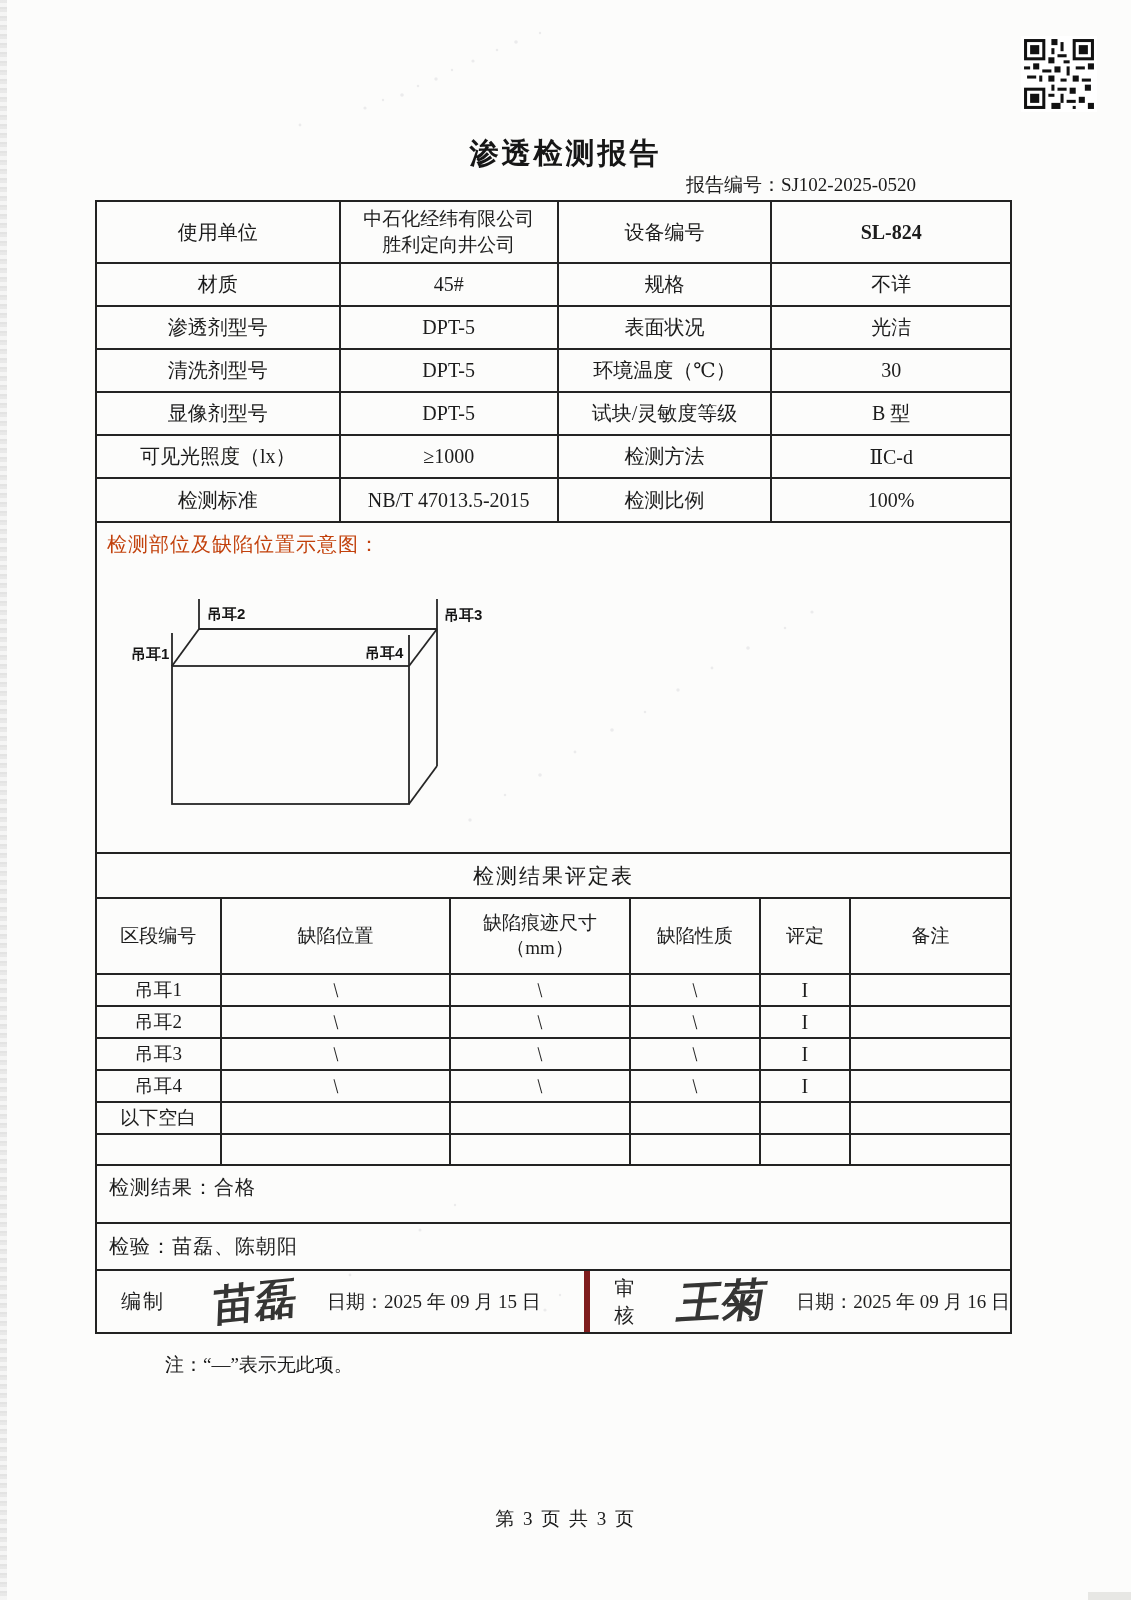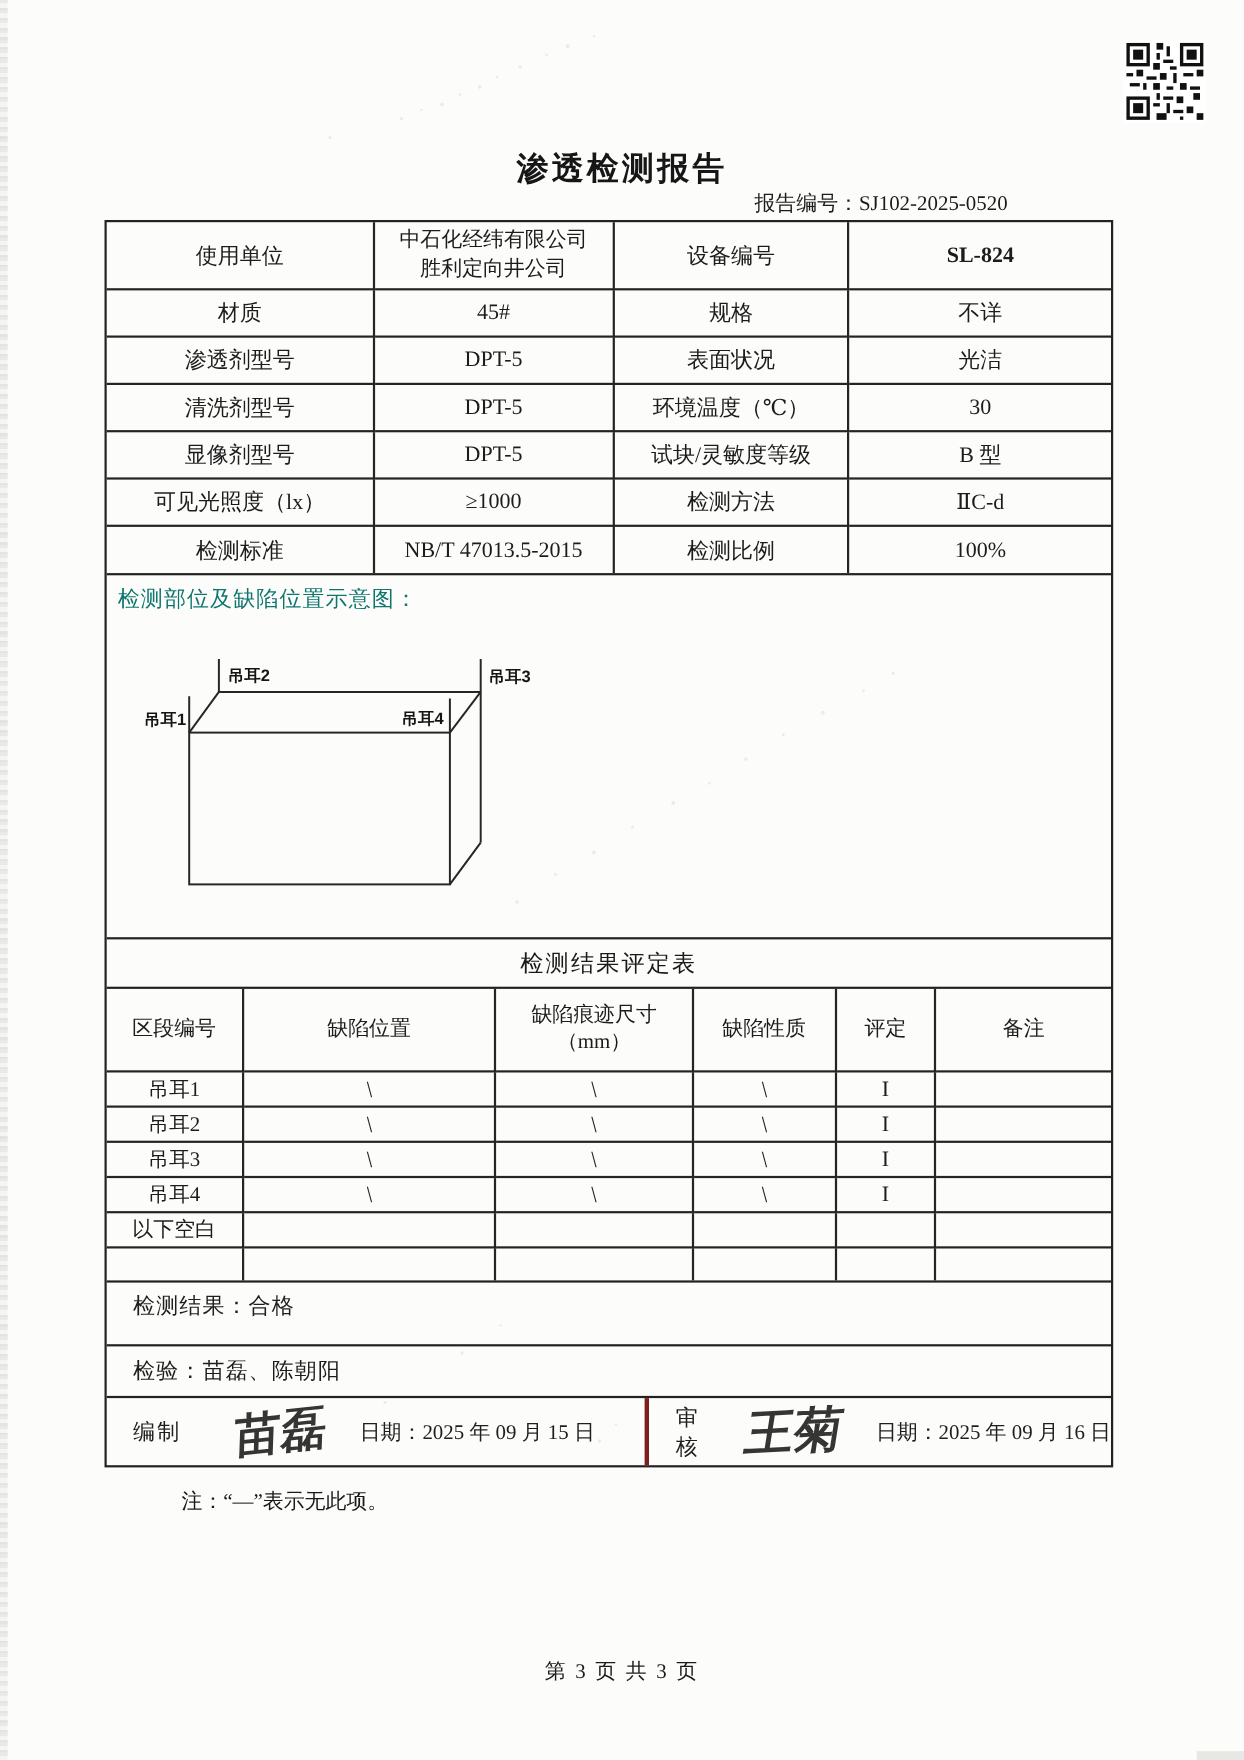--- a/index.html
+++ b/index.html
@@ -46,48 +46,48 @@
        font-size:20px; color:#1c1c1c; padding:2px 6px; overflow:hidden; }
 
   .info-table .c1 { width:235px; } .info-table .c2 { width:211px; }
   .info-table .c3 { width:207px; } .info-table .c4 { width:231px;font-weight:bold; }
   .info-table tr { height:43px; }
   .info-table tr.tall { height:61px; }
   .info-table td.wrapcell { padding:2px 20px; line-height:1.35; font-size:19px; }
 
   .diagram-sect { height:331px; }
   .diagram-caption {
-    position:absolute; left:10px; top:8px; font-size:20px; color:#0f766e;
+    position:absolute; left:10px; top:8px; font-size:20px; color:#c2410c;
     letter-spacing:1px;
   }
   .diagram-svg { position:absolute; left:0; top:0; }
   .lug-label { font:bold 15px "Liberation Sans","DejaVu Sans",sans-serif; fill:#141414; }
 
   .result-title {
     height:45px; display:flex; align-items:center; justify-content:center;
     font-size:21px; letter-spacing:2px; color:#1a1a1a;
   }
 
   .result-table .r1 { width:120px; } .result-table .r2 { width:223px;font-family:Liberation Serif, serif; }
   .result-table .r3 { width:174px; } .result-table .r4 { width:126px; }
   .result-table .r5 { width:88px; }  .result-table .r6 { width:155px; }
   .result-table tr.hdr { height:75px; }
   .result-table tr.dat { height:30px; }
   .result-table td { font-size:19px; }
   .result-table .hdr td { line-height:1.3; }
   .slash { font-size:21px; transform:skewX(-4deg); display:inline-block; }
   .grade { font-family:"Liberation Serif","DejaVu Serif",serif; font-size:20px; }
 
-  .band { padding-left:24px; font-size:20px; letter-spacing:1px; }
+  .band { padding-left:12px; font-size:20px; letter-spacing:1px; }
   .band-result { height:58px; padding-top:8px; }
   .band-inspect { height:47px; display:flex; align-items:center; }
 
   .signoff { height:63px; display:flex; }
   .signoff .half { display:flex; align-items:center; position:relative; }
-  .signoff .left  { width:514px; border-right:4px solid #7f1d1d; }
+  .signoff .left  { width:514px; border-right:6px solid #7f1d1d; }
   .signoff .right { flex:1; }
   .signoff .role { font-size:20px; margin-left:24px; letter-spacing:2px; }
   .sig {
     font-family:"DejaVu Sans","Liberation Sans",sans-serif;
     font-weight:bold; color:#20201f; white-space:nowrap;
   }
   .sig-1 { font-size:42px; transform:rotate(-6deg) skewX(-8deg); margin-left:48px; opacity:.9; }
   .sig-2 { font-size:44px; transform:rotate(-3deg) skewX(-12deg); margin-left:42px; opacity:.9; }
   .datewrap { font-size:19px; margin-left:30px; white-space:nowrap; }
 

